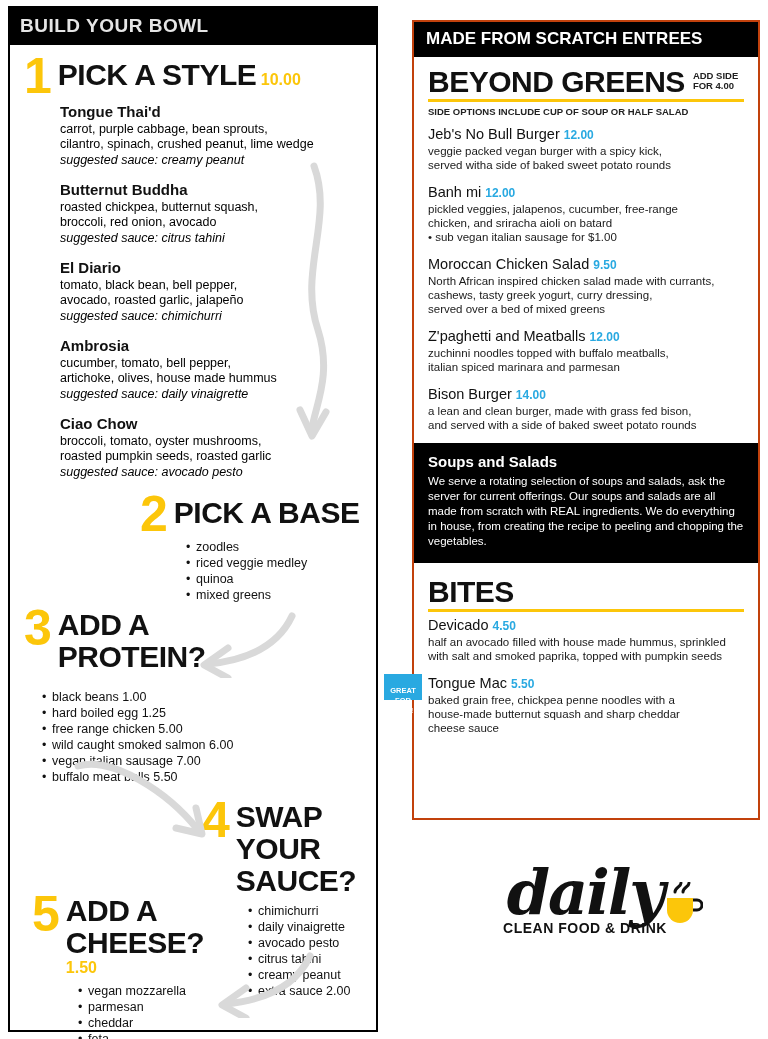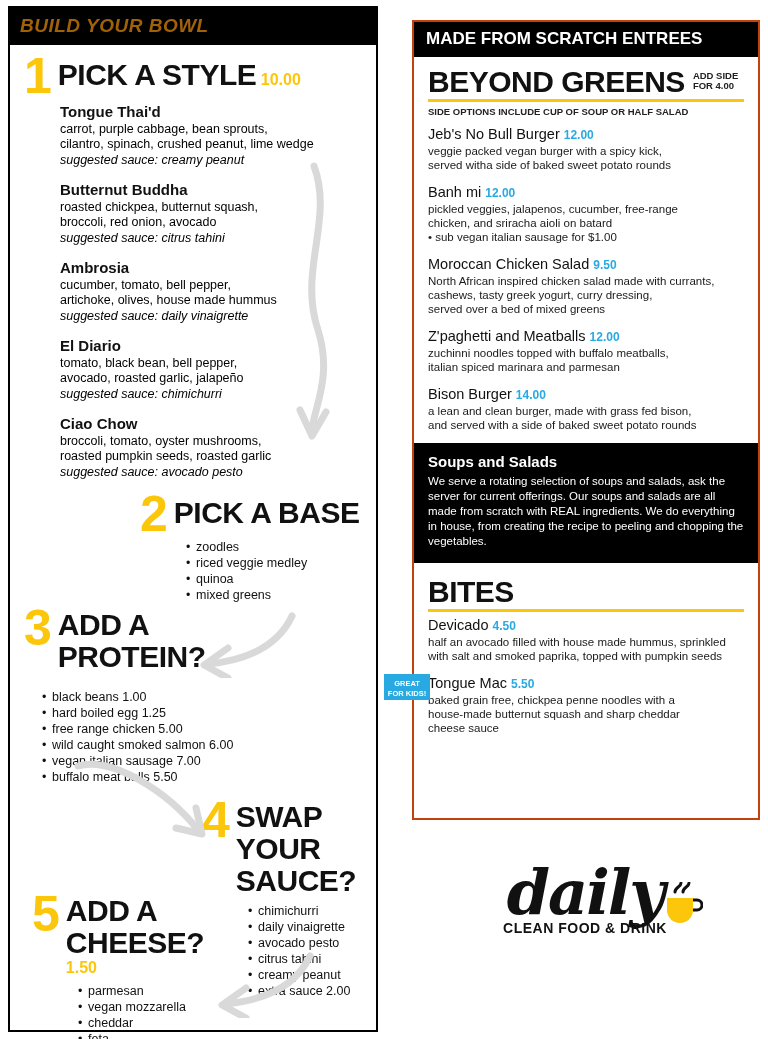--- a/index.html
+++ b/index.html
@@ -12,23 +12,23 @@
     overflow:hidden;
   }
   .page{position:relative;width:768px;height:1039px;}
 
   
   .col-left{position:absolute;left:8px;top:6px;width:370px;height:1026px;
     border:2px solid #000;box-sizing:border-box;}
   .col-right{position:absolute;left:412px;top:20px;width:348px;height:800px;
     border:2px solid #c2410c;box-sizing:border-box;background:#fff;}
 
-  .banner{background:#000;color:#a16207;font-weight:bold;letter-spacing:.5px;
+  .banner{background:#000;color:#e5e5e5;font-weight:bold;letter-spacing:.5px;
     padding:7px 10px 8px 10px;font-size:19px;text-transform:uppercase;
-    font-family:"Liberation Sans", sans-serif;font-style:italic;}
+    font-family:"Liberation Sans", sans-serif;}
   .banner-right{background:#000;color:#fff;font-weight:bold;
     padding:7px 10px 8px 12px;font-size:17px;text-transform:uppercase;}
 
   .inner{padding:6px 14px 10px 14px;}
 
   
   .step{position:relative;}
   .stepnum{color:#fcc60a;font-weight:bold;font-size:50px;line-height:42px;
     display:inline-block;vertical-align:top;}
   .stephead{display:inline-block;vertical-align:top;}
@@ -55,23 +55,23 @@
 
   .ritem{margin-bottom:11px;}
   .ritem h4{margin:0 0 2px 0;font-size:14.5px;font-weight:normal;display:inline;}
   .ritem .rprice{color:#29a9e1;font-weight:bold;font-size:12px;margin-left:4px;}
   .ritem p{margin:1px 0 0 0;font-size:11.5px;line-height:14px;color:#1a1a1a;}
 
   .blackbox{background:#000;color:#fff;padding:10px 14px 14px 14px;margin:6px -14px 0 -14px;}
   .blackbox h4{margin:0 0 4px 0;font-size:15px;font-weight:bold;}
   .blackbox p{margin:0;font-size:11.5px;line-height:15px;}
 
-  .kidbadge{position:absolute;left:-44px;top:0px;width:46px;height:26px;background:#29a9e1;
+  .kidbadge{position:absolute;left:-44px;top:0px;width:38px;height:26px;background:#29a9e1;
     color:#fff;font-size:7.5px;font-weight:bold;text-align:center;line-height:10px;
-    padding-top:5px;box-sizing:border-box;text-transform:uppercase;}
+    padding-top:12px;box-sizing:border-box;text-transform:uppercase;}
 
   
   .logo-wrap{position:absolute;left:430px;top:850px;width:310px;text-align:center;margin-top:12px;}
   .logo-script{font-family:"DejaVu Serif", serif;font-style:italic;font-weight:bold;
     font-size:62px;line-height:62px;letter-spacing:-2px;}
   .logo-sub{font-weight:bold;font-size:14px;letter-spacing:0.5px;margin-top:-4px;}
 
   .arrow{position:absolute;}
 </style>
 </head>
@@ -100,30 +100,30 @@
 cilantro, spinach, crushed peanut, lime wedge</p>
             <p class="sugg">suggested sauce: creamy peanut</p>
           </div>
           <div class="item">
             <h4>Butternut Buddha</h4>
             <p style="white-space:pre-line">roasted chickpea, butternut squash,
 broccoli, red onion, avocado</p>
             <p class="sugg">suggested sauce: citrus tahini</p>
           </div>
           <div class="item">
+            <h4>El Diario</h4>
+            <p style="white-space:pre-line">tomato, black bean, bell pepper,
+avocado, roasted garlic, jalapeño</p>
+            <p class="sugg">suggested sauce: chimichurri</p>
+          </div>
+          <div class="item">
             <h4>Ambrosia</h4>
             <p style="white-space:pre-line">cucumber, tomato, bell pepper,
 artichoke, olives, house made hummus</p>
             <p class="sugg">suggested sauce: daily vinaigrette</p>
-          </div>
-          <div class="item">
-            <h4>El Diario</h4>
-            <p style="white-space:pre-line">tomato, black bean, bell pepper,
-avocado, roasted garlic, jalapeño</p>
-            <p class="sugg">suggested sauce: chimichurri</p>
           </div>
           <div class="item">
             <h4>Ciao Chow</h4>
             <p style="white-space:pre-line">broccoli, tomato, oyster mushrooms,
 roasted pumpkin seeds, roasted garlic</p>
             <p class="sugg">suggested sauce: avocado pesto</p>
           </div>
         </div>
       </div>
 
@@ -177,22 +177,22 @@
       </div>
 
       <div class="step" style="margin-top:-106px;margin-left:8px;">
         <div style="display:flex;align-items:flex-start;">
           <span class="stepnum">5</span>
           <span class="stephead" style="margin-left:6px;margin-top:2px;width:150px;">
             <span class="steptitle">ADD A CHEESE?</span><span class="price">1.50</span>
           </span>
         </div>
         <ul class="bul" style="margin-left:46px;margin-top:6px;">
+          <li>vegan mozzarella</li>
           <li>parmesan</li>
-          <li>vegan mozzarella</li>
           <li>cheddar</li>
           <li>feta</li>
         </ul>
       </div>
 
     </div>
 
     <svg class="arrow" style="left:282px;top:152px;" width="50" height="320" viewBox="0 0 50 320">
       <path d="M22 6 C42 60 6 110 26 170 C40 214 24 244 20 268" stroke="#d9d9d9" stroke-width="7" fill="none" stroke-linecap="round"></path>
       <path d="M8 250 L20 276 L34 252" stroke="#d9d9d9" stroke-width="7" fill="none" stroke-linecap="round" stroke-linejoin="round"></path>

